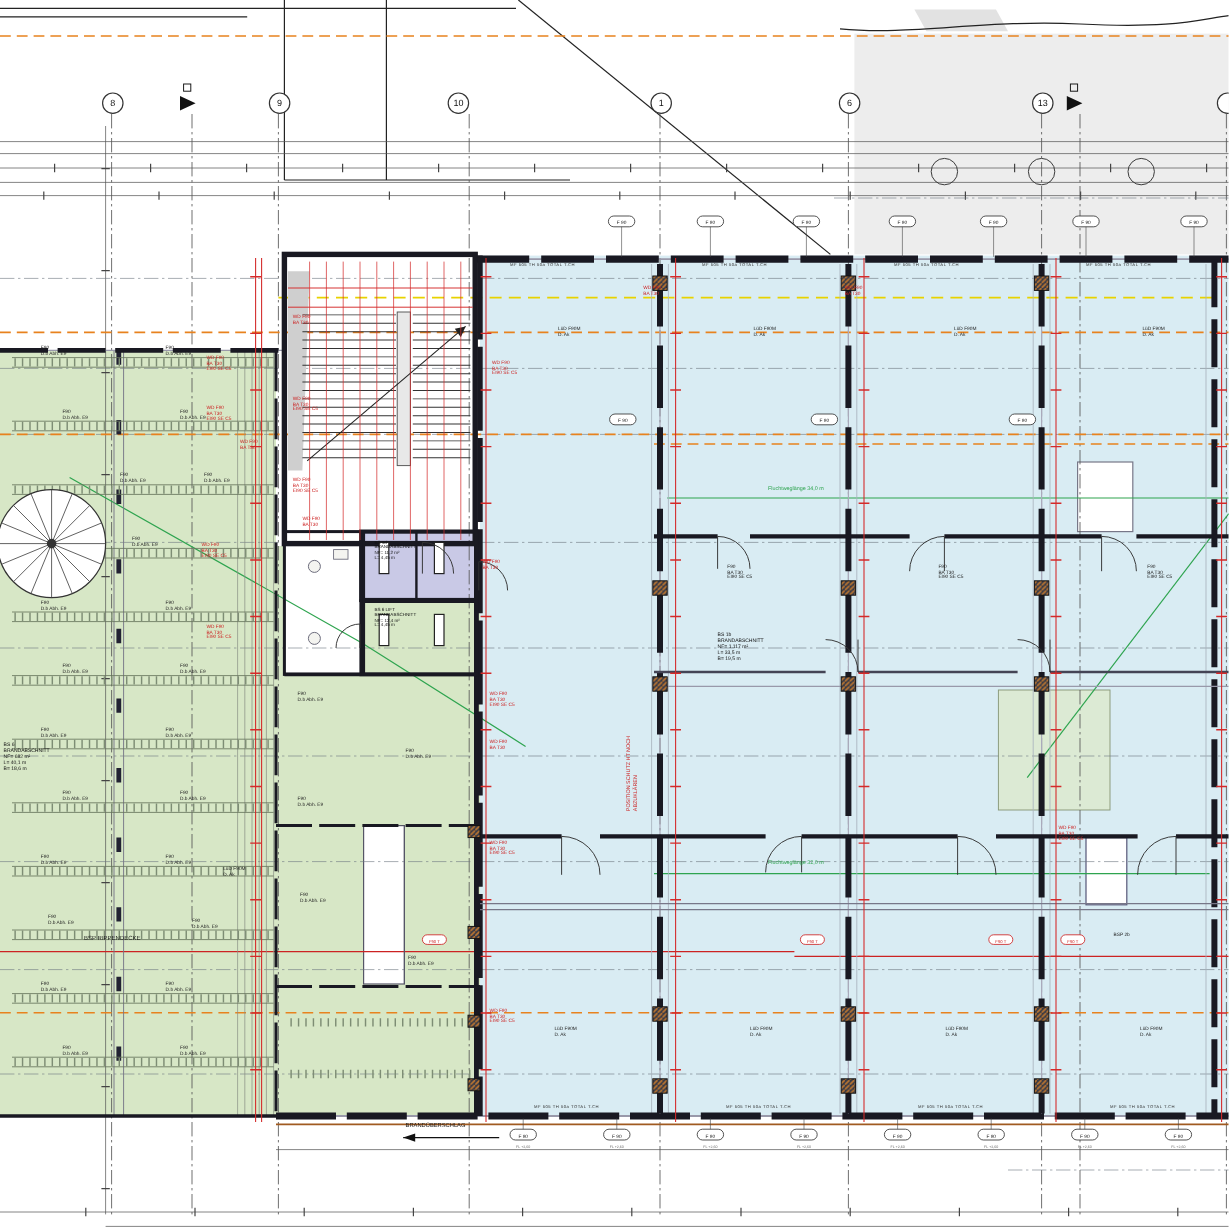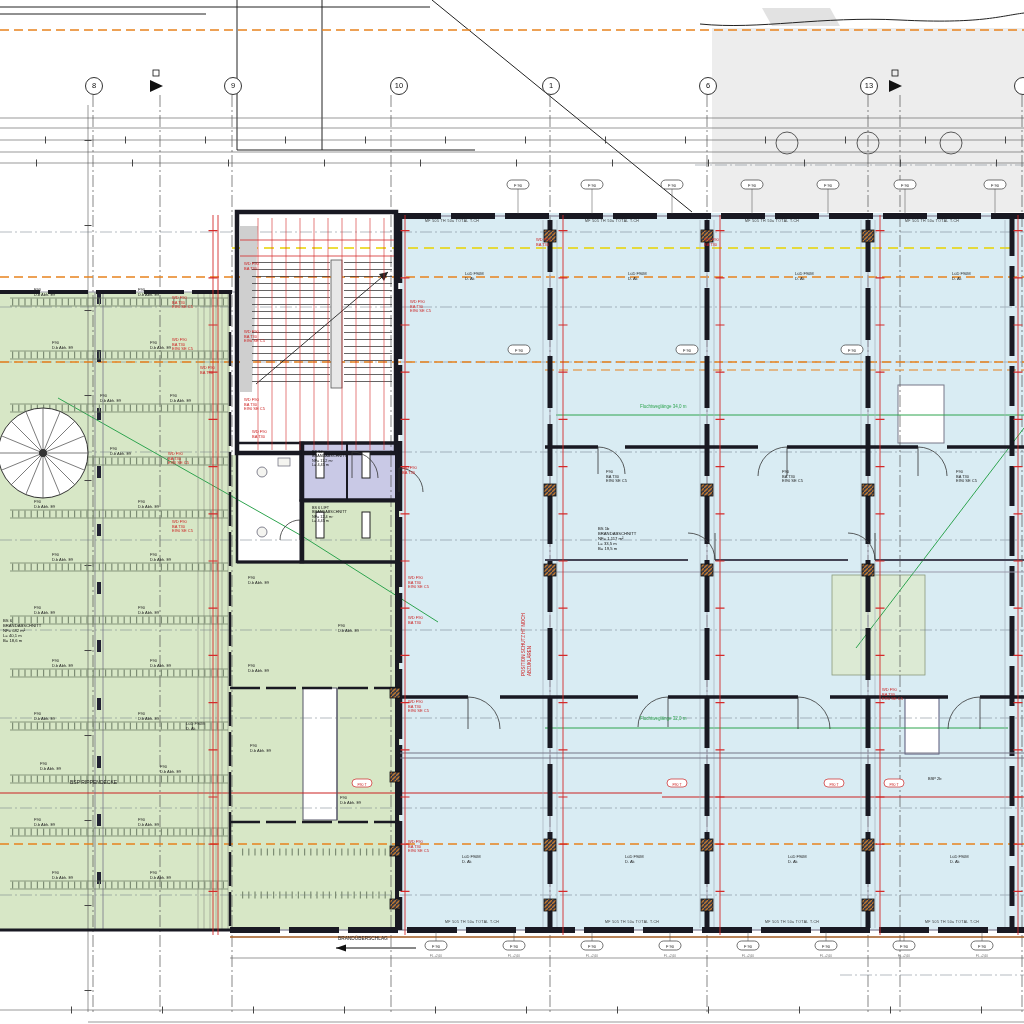--- a/index.html
+++ b/index.html
@@ -303,21 +303,21 @@
   </g>
 
   <g>
     <path d="M336,948 h80" stroke="#111" stroke-width="1" fill="none"></path>
     <polygon points="336,948 346,944.5 346,951.5" fill="#111"></polygon>
   </g>
 </svg>
 
 <div class="bubble" style="left:85px;top:77px;">8</div>
 <div class="bubble" style="left:224px;top:77px;">9</div>
-<div class="bubble" style="left:390px;top:77px;">10</div>
+<div class="bubble" style="left:373px;top:77px;">10</div>
 <div class="bubble" style="left:542px;top:77px;">1</div>
 <div class="bubble" style="left:699px;top:77px;">6</div>
 <div class="bubble" style="left:860px;top:77px;">13</div>
 <div class="bubble" style="left:1014px;top:77px;"></div>
 
 <div class="room" style="left:3px;top:618px;">
   <span>BS 6</span>
       <span>BRANDABSCHNITT</span>
   <span>NF= 682 m²</span>
       <span>L= 40,1 m</span>

